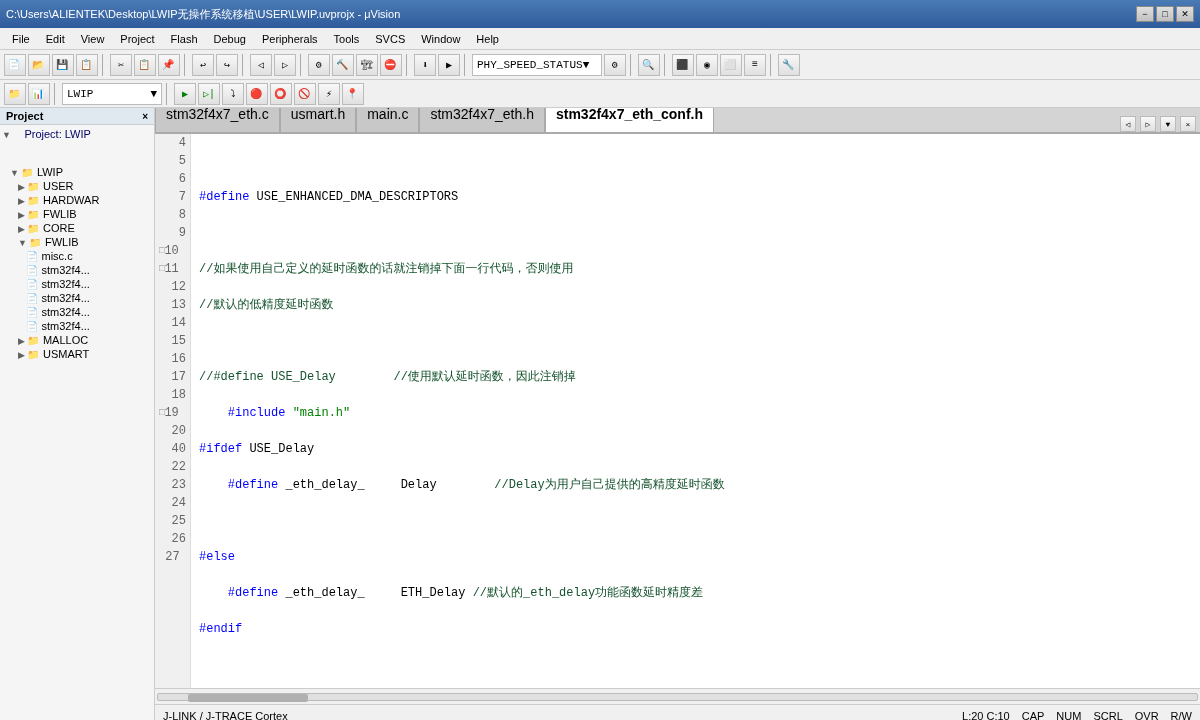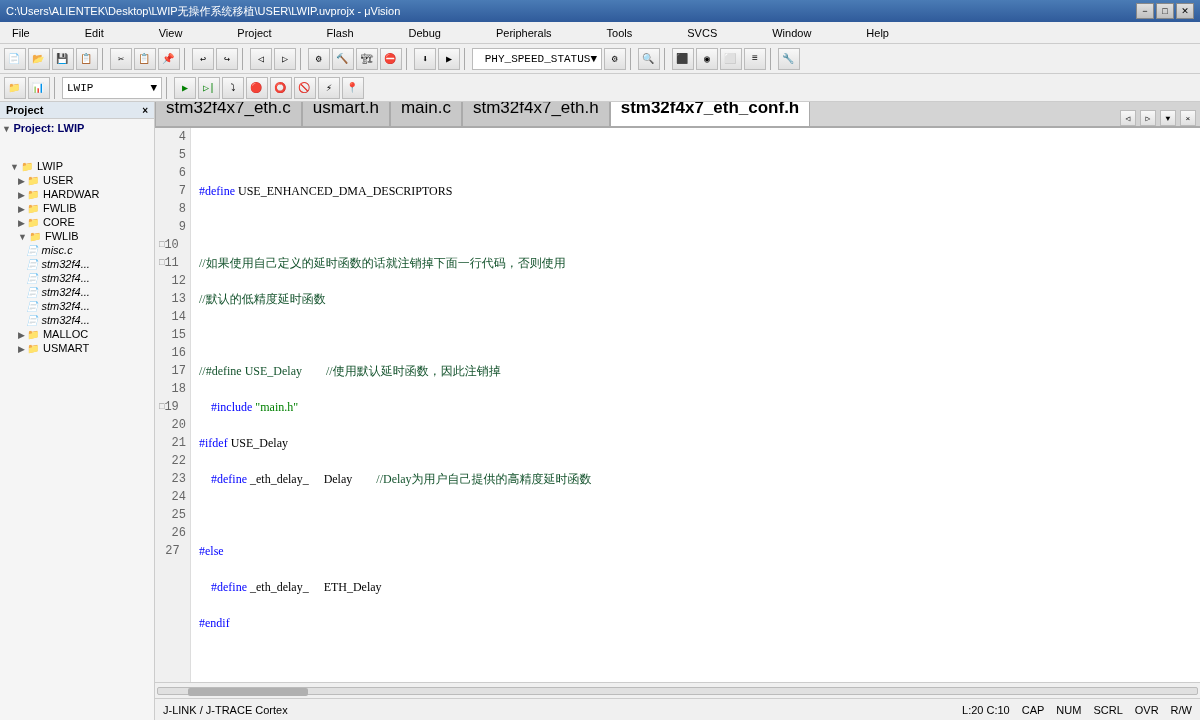--- a/index.html
+++ b/index.html
@@ -2,21 +2,21 @@
 <html><head>
   <meta charset="utf-8">
   <style>
     * { margin: 0; padding: 0; box-sizing: border-box; }
     body { font-family: 'Courier New', monospace; font-size: 12px; background: #f0f0f0; width: 1200px; height: 720px; overflow: hidden; }
     
     
     #titlebar {
       background: linear-gradient(to bottom, #4a7bb5, #2f5a9a);
       color: white;
-      height: 22px;
+      height: 28px;
       display: flex;
       align-items: center;
       justify-content: space-between;
       padding: 0 6px;
       font-family: Arial, sans-serif;
       font-size: 11px;
     }
     #titlebar-buttons { display: flex; gap: 2px; }
     .titlebar-btn {
       width: 18px; height: 16px;
@@ -29,21 +29,20 @@
     
     #menubar {
       background: #f0f0f0;
       height: 22px;
       display: flex;
       align-items: center;
       padding: 0 4px;
       border-bottom: 1px solid #ccc;
       font-family: Arial, sans-serif;
       font-size: 11px;
-      gap: 39px;
     }
     .menu-item {
       padding: 2px 8px;
       cursor: pointer;
     }
 
     
     #toolbar {
       background: #f0f0f0;
       height: 30px;
@@ -60,21 +59,21 @@
       display: flex; align-items: center; justify-content: center;
       font-size: 10px; cursor: pointer;
     }
     .toolbar-sep { width: 4px; height: 22px; border-left: 1px solid #aaa; margin: 0 2px; }
     .toolbar-dropdown {
       height: 22px; min-width: 130px;
       background: white;
       border: 1px solid #bbb;
       font-size: 11px;
       padding: 0 4px;
-      display: flex; align-items: center; justify-content: flex-end;
+      display: flex; align-items: center; justify-content: flex-start;
     }
 
     
     #toolbar2 {
       background: #f0f0f0;
       height: 28px;
       display: flex;
       align-items: center;
       padding: 2px 4px;
       border-bottom: 1px solid #ccc;
@@ -114,32 +113,32 @@
       overflow-y: auto;
       height: calc(100% - 22px);
     }
     .tree-item {
       padding: 1px 0;
       cursor: pointer;
       white-space: nowrap;
     }
     .tree-indent-1 { padding-left: 8px; margin-top: 24px; }
     .tree-indent-2 { padding-left: 16px; }
-    .tree-indent-3 { padding-left: 24px; font-style: italic; }
+    .tree-indent-3 { padding-left: 24px; }
     .folder-icon { color: #e8a020; font-size: 10px; }
     .file-icon { color: #606060; font-size: 10px; }
     .expand-icon { color: #606060; font-size: 9px; }
     .tab {
       height: 38px;
       padding: 0 10px;
       background: #c8c8c8;
       border: 1px solid #aaa;
       border-bottom: none;
       font-family: Arial, sans-serif;
-      font-size: 17px;
+      font-size: 14px;
       display: flex; align-items: center; gap: 6px;
       cursor: pointer;
       white-space: nowrap;
     }
     .tab.active {
       background: white;
       font-weight: bold;
     }
 
     
@@ -159,21 +158,21 @@
       color: #666;
       font-family: 'Courier New', monospace;
       font-size: 12px;
       line-height: 18px;
       border-right: 1px solid #ddd;
       user-select: none;
     }
     #code-content {
       flex: 1;
       padding: 0 8px;
-      font-family: Liberation Serif, serif;
+      font-family: Liberation Mono, monospace;
       font-size: 12px;
       line-height: 18px;
       white-space: pre;
       overflow-x: auto;
     }
     .code-line {
       display: flex;
       min-height: 18px;
     }
     .pp { color: #0000ff; }
@@ -317,21 +316,21 @@
 
     <div id="project-panel">
       <div id="project-header">
         <span>Project</span>
         <span class="proj-close">×</span>
       </div>
       <div id="project-tree">
 
         <div class="tree-item">
           <span class="expand-icon">▼ </span>
-          <span style="color:#000066; font-weight:bold;">Project: LWIP</span>
+          <span style="color:#000066; font-weight:normal;margin-left:11px;">Project: LWIP</span>
         </div>
 
         <div class="tree-item tree-indent-1">
           <span class="expand-icon">▼ </span>
           <span class="folder-icon">📁</span>
           <span> LWIP</span>
         </div>
 
         <div class="tree-item tree-indent-2">
           <span class="expand-icon">▶ </span>
@@ -442,21 +441,21 @@
             <div style="line-height:18px; display:flex; align-items:center;"><span style="font-size:9px; color:#888;">□</span>11</div>
             <div style="line-height:18px;">12</div>
             <div style="line-height:18px;">13</div>
             <div style="line-height:18px;">14</div>
             <div style="line-height:18px;">15</div>
             <div style="line-height:18px;">16</div>
             <div style="line-height:18px;">17</div>
             <div style="line-height:18px;">18</div>
             <div style="line-height:18px; display:flex; align-items:center;"><span style="font-size:9px; color:#888;">□</span>19</div>
             <div style="line-height:18px;">20</div>
-            <div style="line-height:18px;">21</div>
+            <div style="line-height:18px;">40</div>
             <div style="line-height:18px;">22</div>
             <div style="line-height:18px;">23</div>
             <div style="line-height:18px;">24</div>
             <div style="line-height:18px;">25</div>
             <div style="line-height:18px;">26</div>
             <div style="line-height:18px;text-align:center;">27</div>
           </div>
 
           <div id="code-content">
 <div class="code-line"><span>&nbsp;</span></div>
@@ -464,21 +463,21 @@
 <div class="code-line"><span>&nbsp;</span></div>
 <div class="code-line"><span class="comment">//如果使用自己定义的延时函数的话就注销掉下面一行代码，否则使用</span></div>
 <div class="code-line"><span class="comment">//默认的低精度延时函数</span></div>
 <div class="code-line"><span>&nbsp;</span></div>
 <div class="code-line"><span class="comment">//#define USE_Delay</span><span class="comment">        //使用默认延时函数，因此注销掉</span></div>
 <div class="code-line"><span>    </span><span class="pp">#include</span><span> </span><span class="str">"main.h"</span></div>
 <div class="code-line"><span class="pp">#ifdef</span><span> USE_Delay</span></div>
 <div class="code-line"><span>    </span><span class="pp">#define</span><span> _eth_delay_     Delay        </span><span class="comment">//Delay为用户自己提供的高精度延时函数</span></div>
 <div class="code-line"><span>&nbsp;</span></div>
 <div class="code-line"><span class="pp">#else</span></div>
-<div class="code-line"><span>    </span><span class="pp">#define</span><span> _eth_delay_     ETH_Delay </span></div>
+<div class="code-line"><span>    </span><span class="pp">#define</span><span> _eth_delay_     ETH_Delay </span><span class="comment">//默认的_eth_delay功能函数延时精度差</span></div>
 <div class="code-line"><span class="pp">#endif</span></div>
 <div class="code-line"><span>&nbsp;</span></div>
 
 
 
 
 
 
 
 

